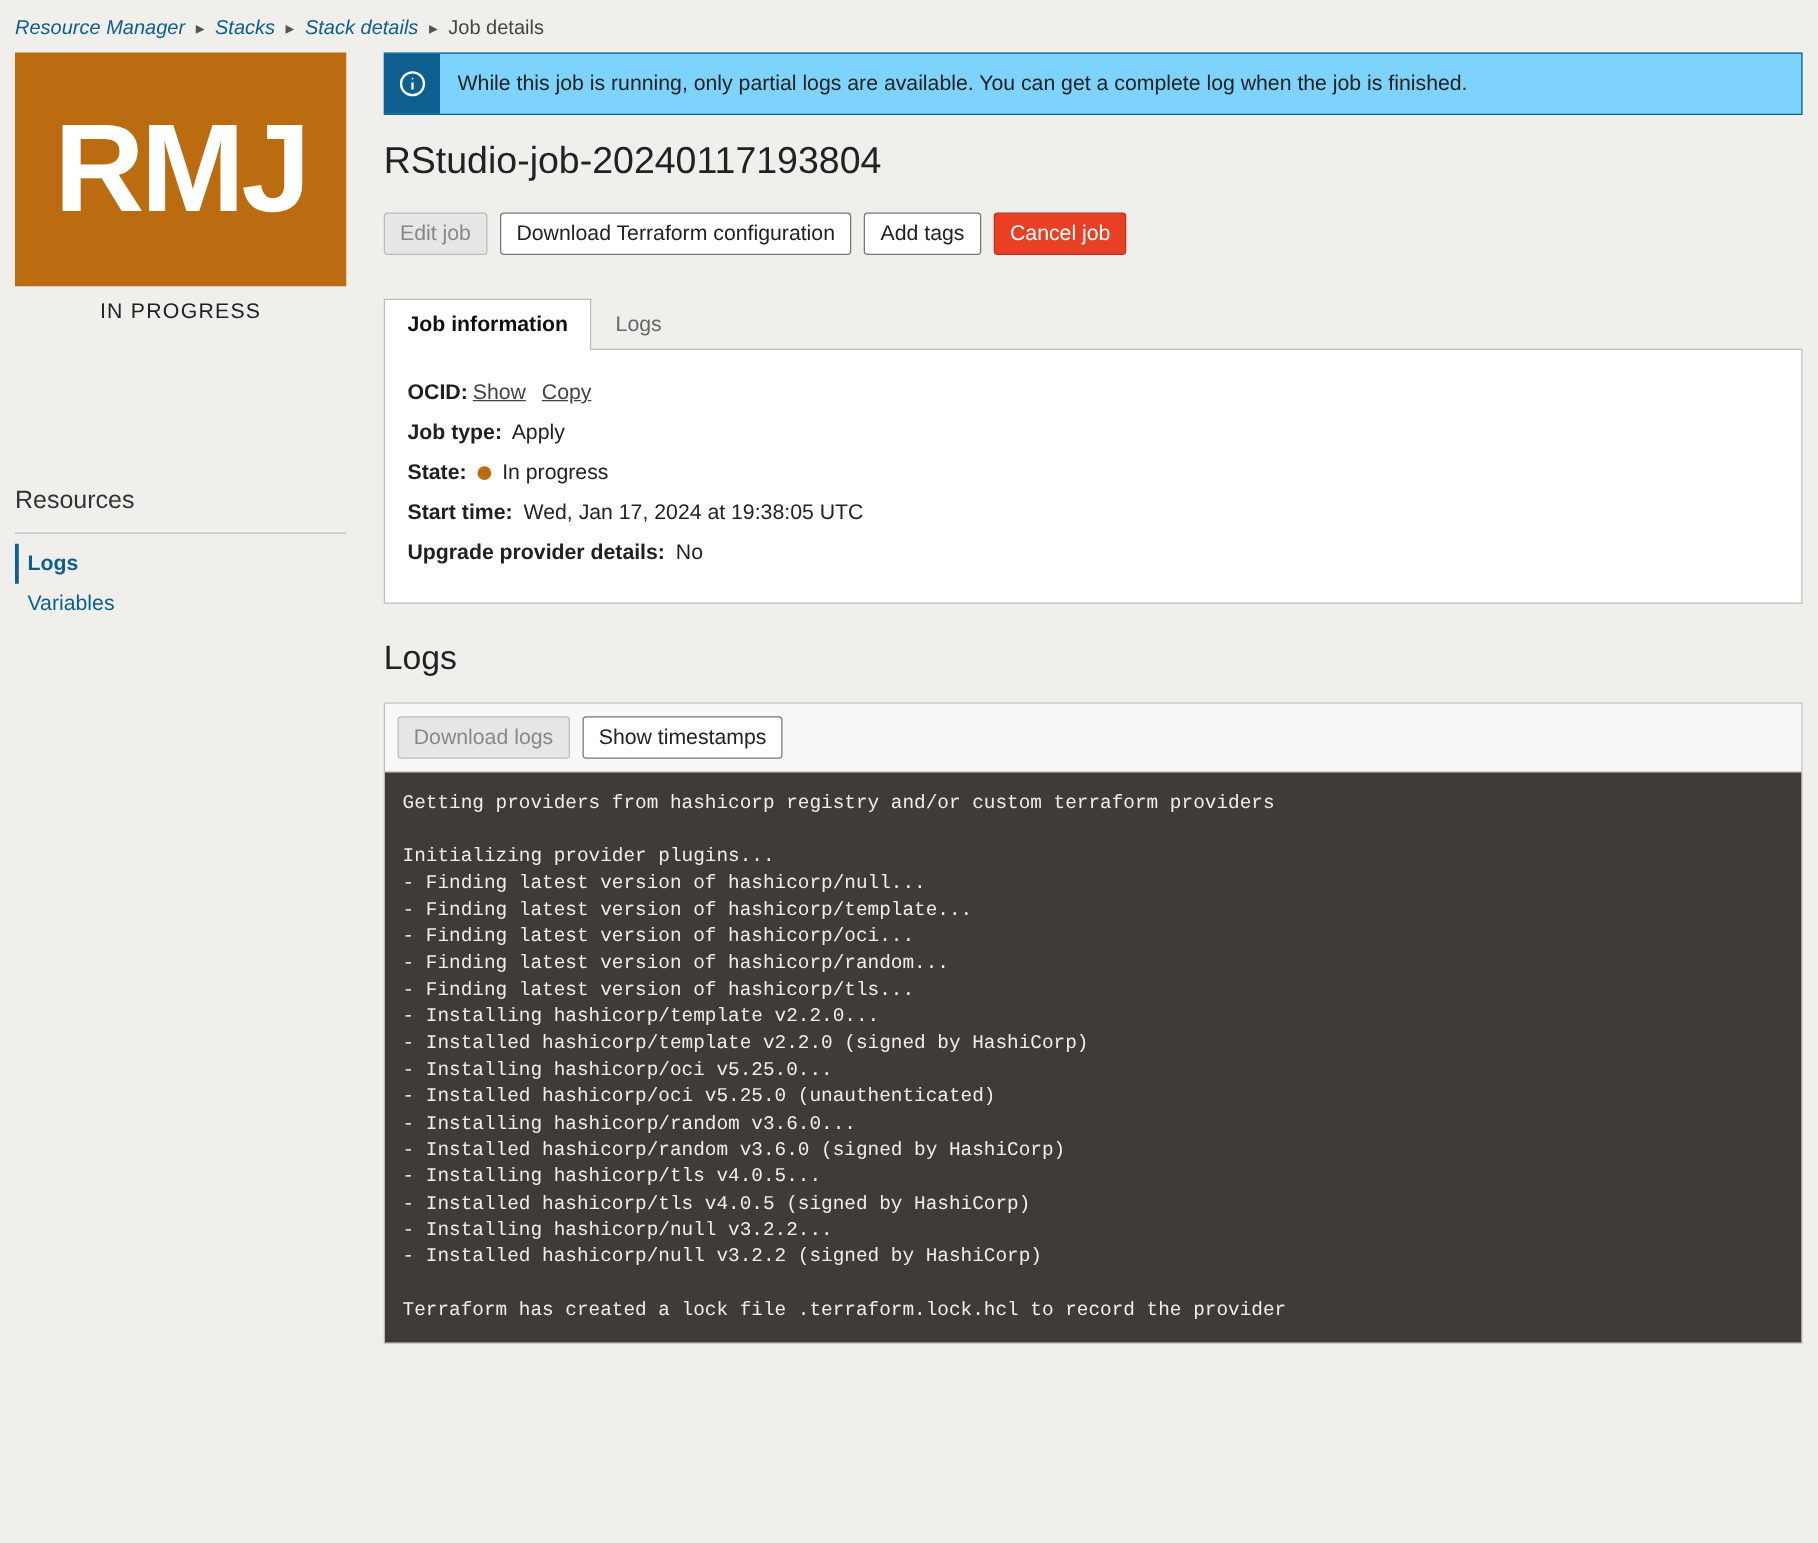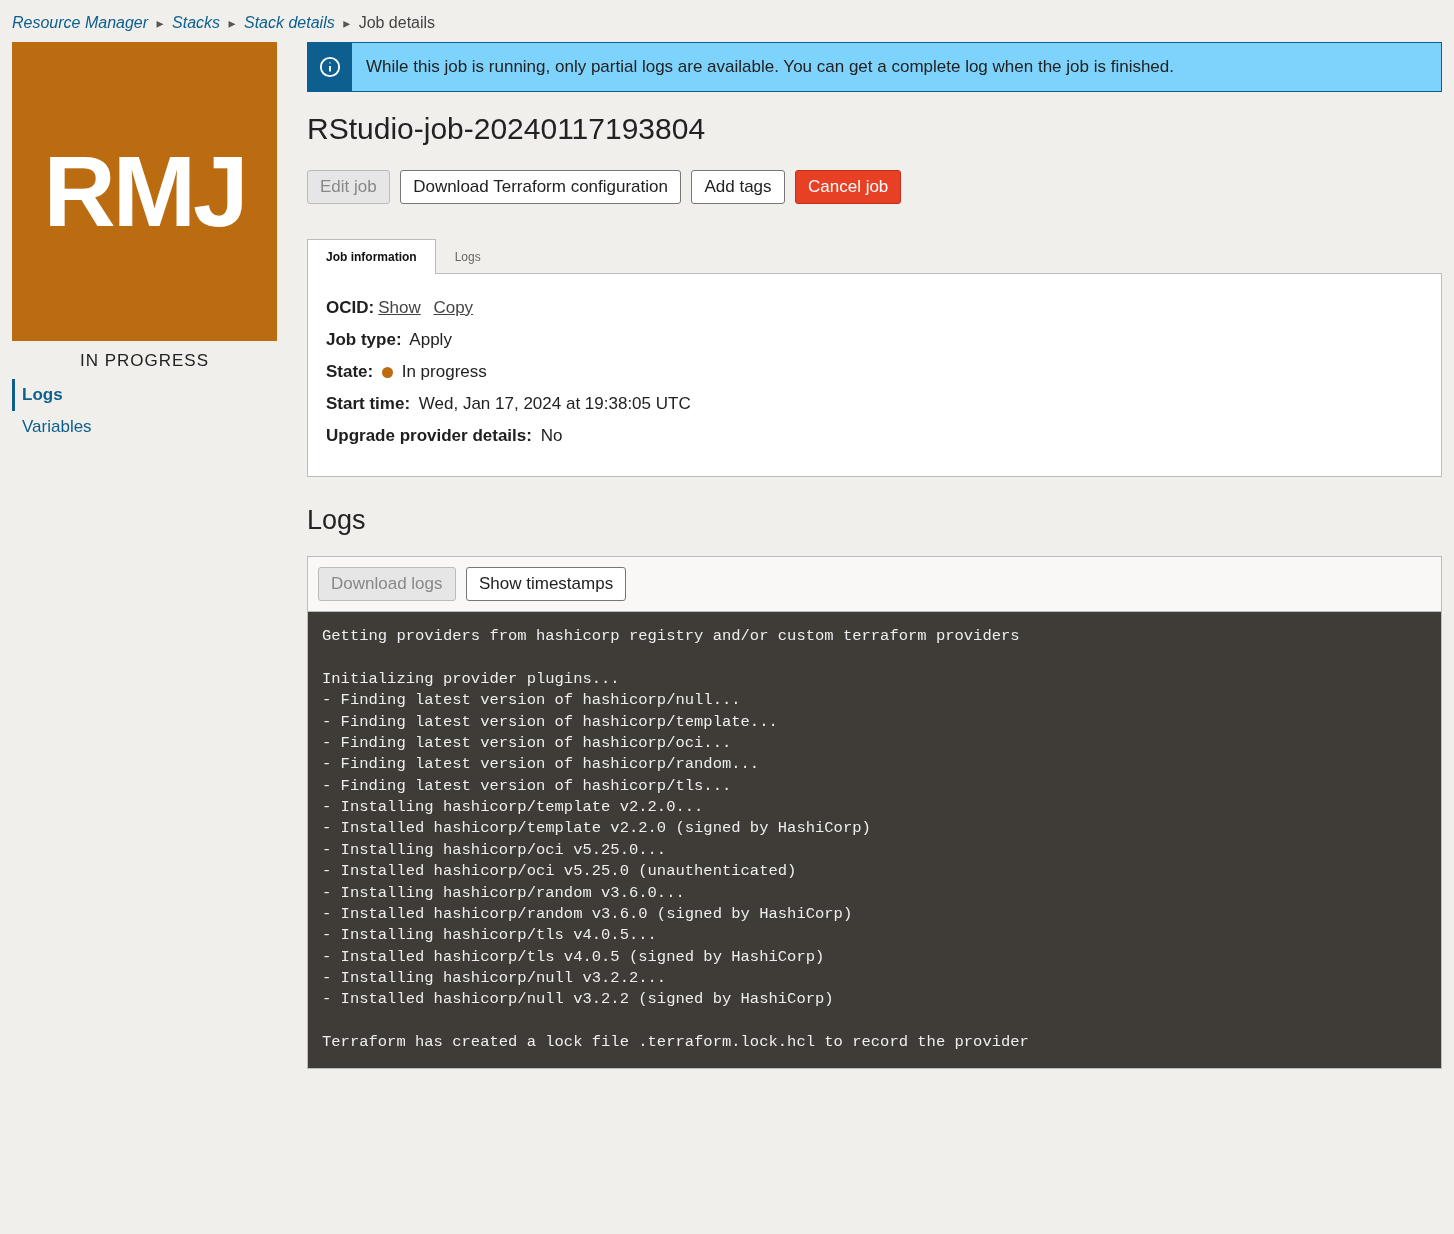--- a/index.html
+++ b/index.html
@@ -18,21 +18,21 @@
     color: #0c5f8e;
     text-decoration: none;
     font-style: italic;
   }
   .breadcrumb .sep { color: #555; padding: 0 4px; font-size: 14px; }
   .breadcrumb .current { color: #444; }
   .columns { display: flex; gap: 30px; }
   .left-col { width: 265px; flex-shrink: 0; }
   .main-col { flex: 1; min-width: 0; }
   .tile {
-    width: 265px; height: 299px;
+    width: 265px; height: 187px;
     background: #bb6b10;
     color: #fff;
     display: flex; align-items: center; justify-content: center;
     font-weight: 700;
     font-size: 100px;
     letter-spacing: -3px;
     margin-bottom: 10px;
   }
   .tile-status {
     text-align: center;
@@ -107,21 +107,21 @@
     color: #fff;
     border-color: #c1311a;
   }
   .tabs {
     display: flex;
     align-items: flex-end;
     border-bottom: 1px solid #bcbcbc;
   }
   .tab {
     padding: 10px 18px;
-    font-size: 12px;
+    font-size: 17px;
     color: #666;
     border: 1px solid transparent;
     border-bottom: none;
     position: relative;
     top: 1px;
     cursor: pointer;
   }
   .tab.active {
     background: #fff;
     border-color: #bcbcbc;
@@ -188,20 +188,21 @@
     <span class="current">Job details</span>
   </div>
 
   <div class="columns">
     <div class="left-col">
       <div class="tile">
         <span>RMJ</span>
       </div>
       <div class="tile-status">IN PROGRESS</div>
 
+      <div class="resources-heading">Resources</div>
       <div class="res-list">
         <div class="res-item active">Logs</div>
         <div class="res-item">Variables</div>
       </div>
     </div>
 
     <div class="main-col">
       <div class="alert">
         <div class="alert-icon">
           <svg viewBox="0 0 24 24" fill="none" stroke="currentColor" stroke-width="2">

